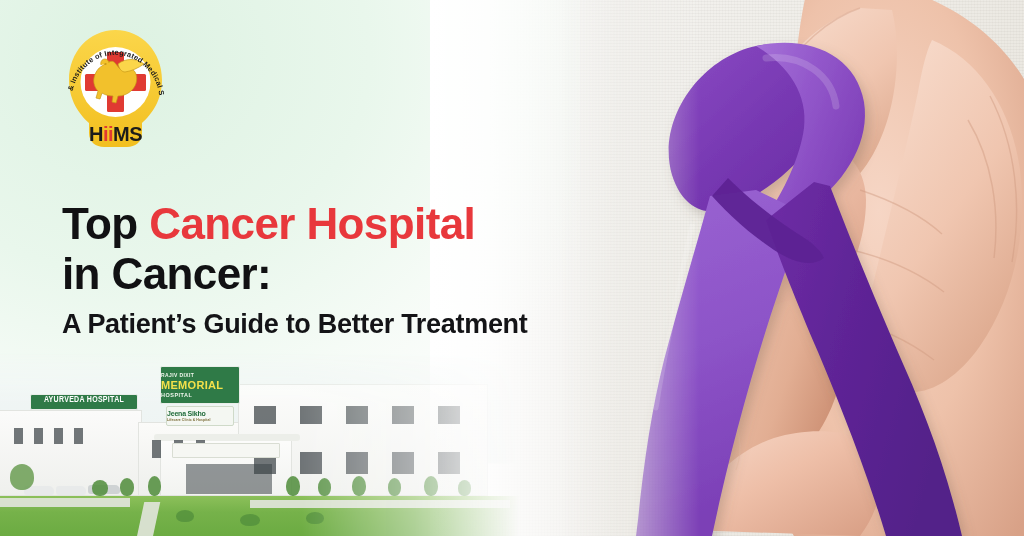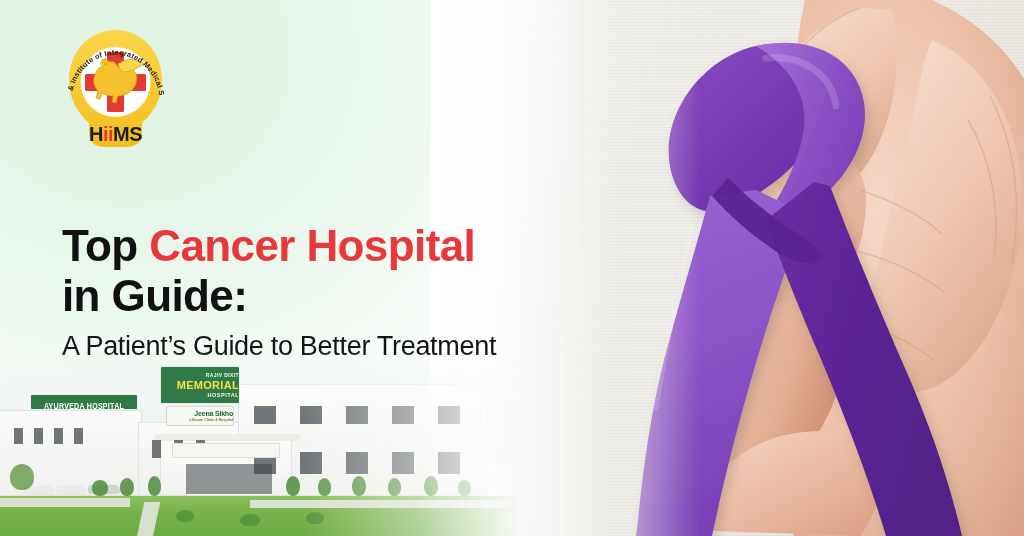--- a/index.html
+++ b/index.html
@@ -33,29 +33,29 @@
     position:absolute;left:430px;top:0;width:190px;height:536px;
     background:linear-gradient(90deg,#ffffff 0%,rgba(255,255,255,.88) 30%,rgba(255,255,255,.45) 65%,rgba(255,255,255,0) 100%);
   }
 
   
   .logo-wrap{position:absolute;left:58px;top:28px;width:115px;height:125px;}
   .logo-wrap svg{display:block;}
 
   
   .headline{
-    position:absolute;left:62px;top:199px;width:580px;margin-top:22px;
+    position:absolute;left:62px;top:199px;width:580px;
   }
   .h-line1,.h-line2{
     font-size:44px;line-height:50px;font-weight:700;letter-spacing:-.6px;
     color:#111113;margin:0;white-space:nowrap;
   }
   .h-line1 .accent{color:#e8383c;}
   .h-sub{
-    margin:8px 0 0 0;font-size:27px;line-height:34px;font-weight:400;
+    margin:8px 0 0 0;font-size:27px;line-height:34px;font-weight:700;
     letter-spacing:-.3px;color:#141417;white-space:nowrap;
   }
 
   
   .photo{
     position:absolute;left:0;top:352px;width:520px;height:184px;overflow:hidden;
     -webkit-mask-image:linear-gradient(90deg,#000 0%,#000 58%,rgba(0,0,0,.55) 80%,rgba(0,0,0,0) 100%),
                        linear-gradient(0deg,#000 0%,#000 72%,rgba(0,0,0,.5) 90%,rgba(0,0,0,0) 100%);
     -webkit-mask-composite:source-in;
     mask-image:linear-gradient(90deg,#000 0%,#000 58%,rgba(0,0,0,.55) 80%,rgba(0,0,0,0) 100%),
@@ -69,21 +69,21 @@
   .ph-b-mid{left:138px;top:70px;width:102px;height:74px;background:linear-gradient(180deg,#fbfbf9 0%,#eeefec 100%);}
   .ph-porch{left:160px;top:84px;width:132px;height:60px;background:linear-gradient(180deg,#fdfdfc 0%,#f2f3f0 100%);}
   .ph-roofline{position:absolute;left:154px;top:82px;width:146px;height:7px;background:#eceee9;border-radius:3px;}
   .win{position:absolute;background:#3c4347;opacity:.72;}
   .ph-grass{position:absolute;left:-6px;top:144px;width:534px;height:46px;background:linear-gradient(180deg,#8cc05a 0%,#76b24a 35%,#69a940 100%);}
   .ph-path{position:absolute;background:#e2e6dd;opacity:.9;}
   .ph-shrub{position:absolute;border-radius:50% 50% 45% 45%;background:#4f8c3a;opacity:.85;}
   .ph-car{position:absolute;height:9px;border-radius:3px 5px 3px 3px;background:#e8eaea;}
 
   .sign{position:absolute;background:#2f7a47;border:1px solid #e9eee9;border-radius:2px;
-        display:flex;align-items:flex-end;justify-content:center;overflow:hidden;}
+        display:flex;align-items:flex-start;justify-content:center;overflow:hidden;}
   .sign-ayur{left:30px;top:394px;width:108px;height:16px;}
   .sign-ayur span{color:#ffffff;font-size:7px;font-weight:700;letter-spacing:.3px;white-space:nowrap;transform:scaleY(1.25);}
   .sign-mem{left:160px;top:366px;width:80px;height:38px;flex-direction:column;gap:0;}
   .sign-mem .l1{color:#f2f7ee;font-size:5px;font-weight:700;letter-spacing:.4px;line-height:7px;}
   .sign-mem .l2{color:#f3e14a;font-size:11px;font-weight:700;letter-spacing:.3px;line-height:12px;}
   .sign-mem .l3{color:#f2f7ee;font-size:5.5px;font-weight:700;letter-spacing:.5px;line-height:8px;}
   .sign-js{left:166px;top:406px;width:68px;height:20px;background:#f4f7f2;border:1px solid #cfdac9;flex-direction:column;}
   .sign-js .js1{color:#1f6b3a;font-size:7px;font-weight:700;line-height:9px;letter-spacing:-.2px;}
   .sign-js .js2{color:#7a6a35;font-size:3.4px;font-weight:700;line-height:5px;letter-spacing:.1px;white-space:nowrap;}
   .sign-entry{position:absolute;left:172px;top:443px;width:108px;height:15px;background:#f6f7f3;border:1px solid #d9ddd3;border-radius:1px;}
@@ -273,21 +273,21 @@
       </text>
 
       <g data-name="logo-wordmark">
         <text x="57.5" y="113" text-anchor="middle" font-family="'Liberation Sans', sans-serif" font-size="20" font-weight="700" fill="#1b1b1b" letter-spacing="-0.5">H<tspan fill="#e03a32">ii</tspan>MS</text>
       </g>
     </svg>
   </div>
 
   <div class="headline" data-name="headline-block">
     <h1 class="h-line1" data-name="page-title-line-1"><span data-name="title-plain-top">Top </span><span class="accent" data-name="title-accent-cancer-hospital">Cancer Hospital</span></h1>
-    <h1 class="h-line2" data-name="page-title-line-2">in Guide:</h1>
+    <h1 class="h-line2" data-name="page-title-line-2">in Cancer:</h1>
     <p class="h-sub" data-name="page-subtitle">A Patient’s Guide to Better Treatment</p>
   </div>
 
   <div class="photo" data-name="hospital-campus-photo">
     <div class="sky" data-name="photo-sky"></div>
 
     <div class="ph-building ph-b-left" data-name="photo-building-left"></div>
     <div class="ph-building ph-b-mid" data-name="photo-building-mid"></div>
     <div class="ph-building ph-b-main" data-name="photo-building-main"></div>
     <div class="ph-building ph-porch" data-name="photo-entrance-porch"></div>

